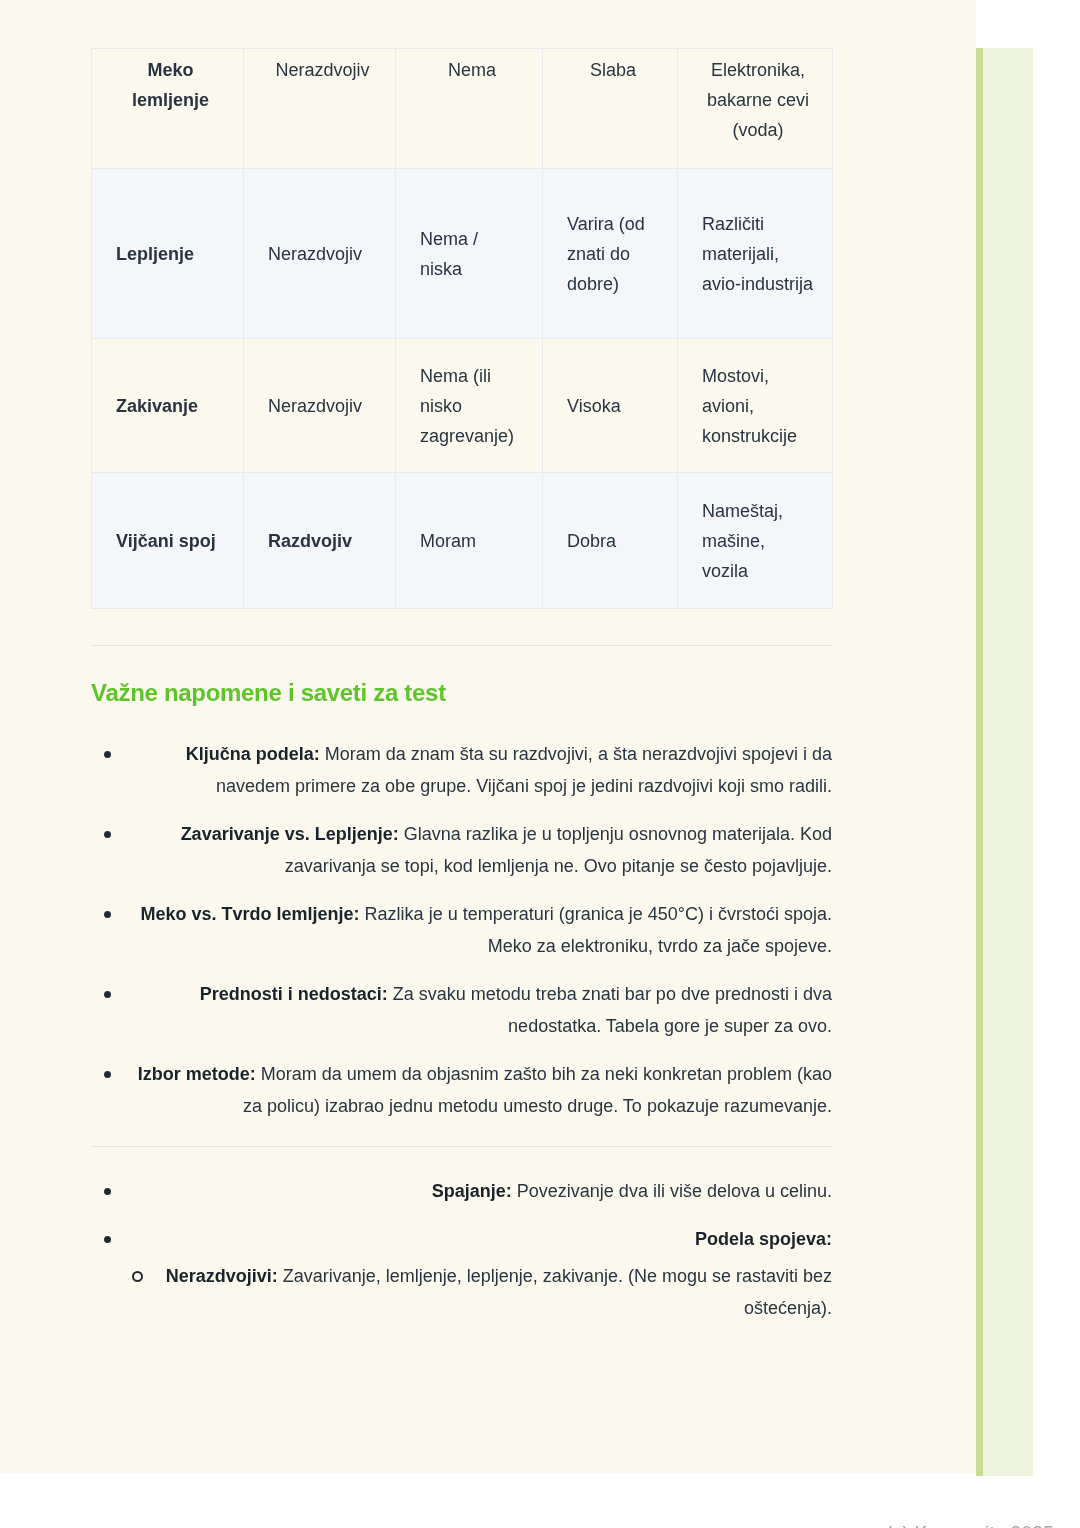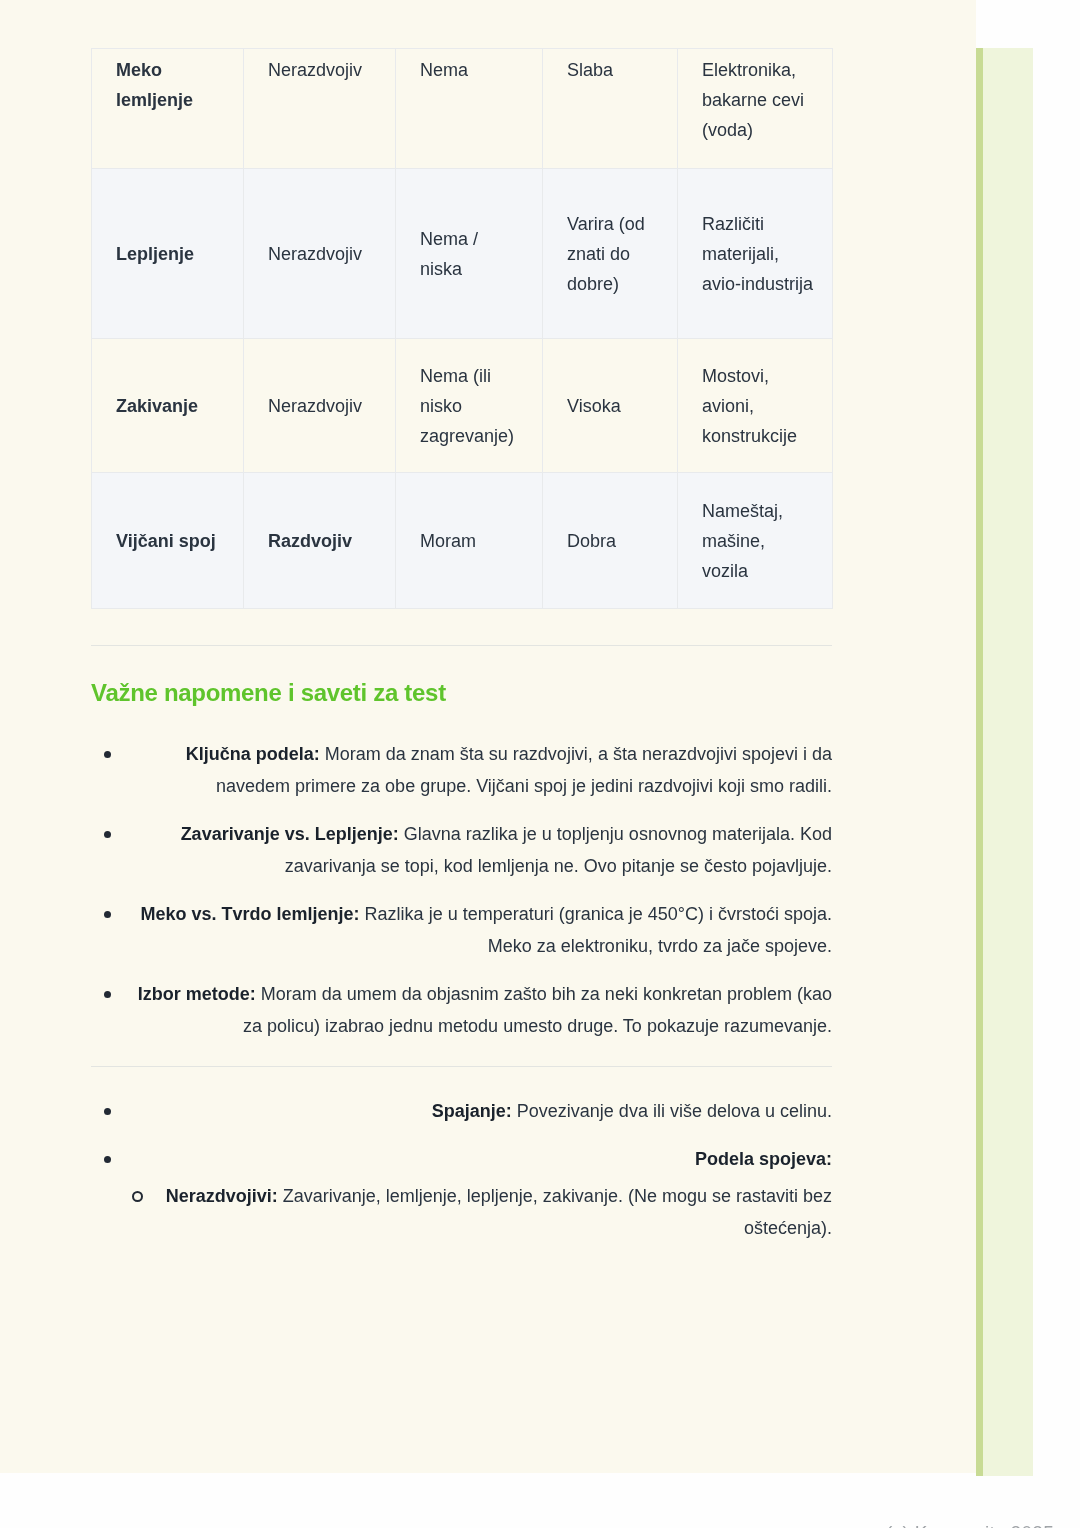--- a/index.html
+++ b/index.html
@@ -30,21 +30,21 @@
   table.methods td {
     border: 1px solid #E8EAEC;
     padding: 12px 18px 12px 24px;
     font-size: 18px; line-height: 30px;
     color: #2A3440;
     vertical-align: middle;
     overflow-wrap: break-word;
     background: transparent;
   }
   tr.alt td { background: #F4F6F9; }
-  tr.top td { vertical-align: top; padding-top: 6px; }
+  tr.top td { vertical-align: top; padding-top: 6px; text-align: center; }
   tr.r1 { height: 120px; } tr.r2 { height: 170px; }
   tr.r3 { height: 134px; } tr.r4 { height: 136px; }
   td.b { font-weight: 700; color: #1A222C; }
 
   
   hr.divider { border: 0; border-top: 1px solid #E3E5E1; margin: 0; }
   hr.d1 { margin-top: 36px; }
   hr.d2 { margin-top: 24px; }
   h2.section {
     margin: 30px 0 0 0;
@@ -145,20 +145,24 @@
         </li>
         <li>
           <span class="lead">Zavarivanje vs. Lepljenje:</span>
           <span>Glavna razlika je u topljenju osnovnog materijala. Kod zavarivanja se topi, kod lemljenja ne. Ovo pitanje se često pojavljuje.</span>
         </li>
         <li>
           <span class="lead">Meko vs. Tvrdo lemljenje:</span>
           <span>Razlika je u temperaturi (granica je 450°C) i čvrstoći spoja. Meko za elektroniku, tvrdo za jače spojeve.</span>
         </li>
         <li>
+          <span class="lead">Prednosti i nedostaci:</span>
+          <span>Za svaku metodu treba znati bar po dve prednosti i dva nedostatka. Tabela gore je super za ovo.</span>
+        </li>
+        <li>
           <span class="lead">Izbor metode:</span>
           <span>Moram da umem da objasnim zašto bih za neki konkretan problem (kao za policu) izabrao jednu metodu umesto druge. To pokazuje razumevanje.</span>
         </li>
       </ul>
 
       <hr class="divider d2">
 
 
       <ul class="bullets">
         <li>

